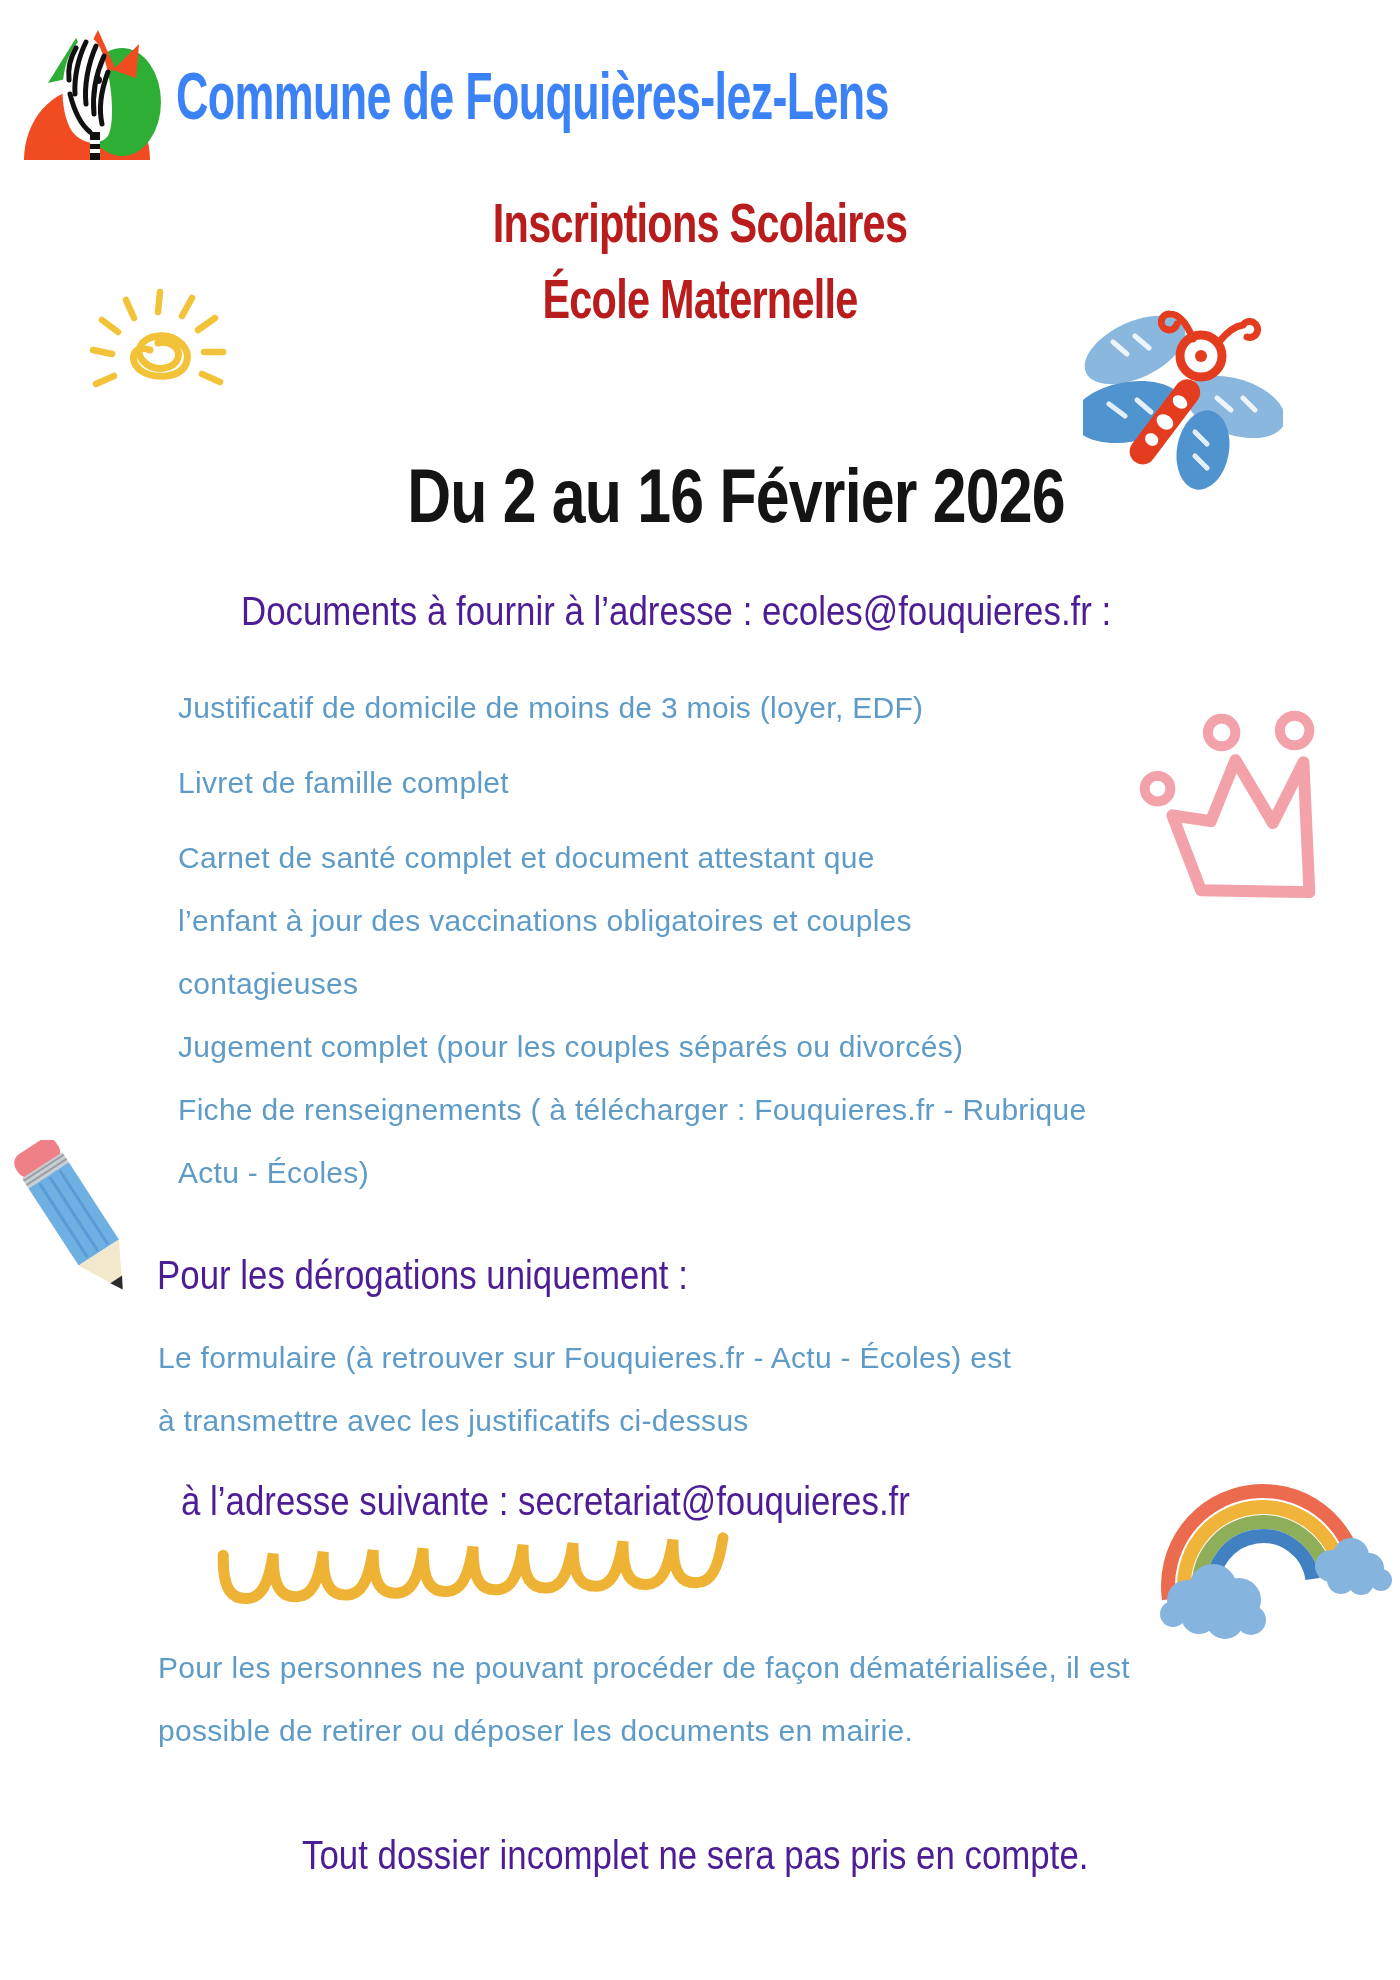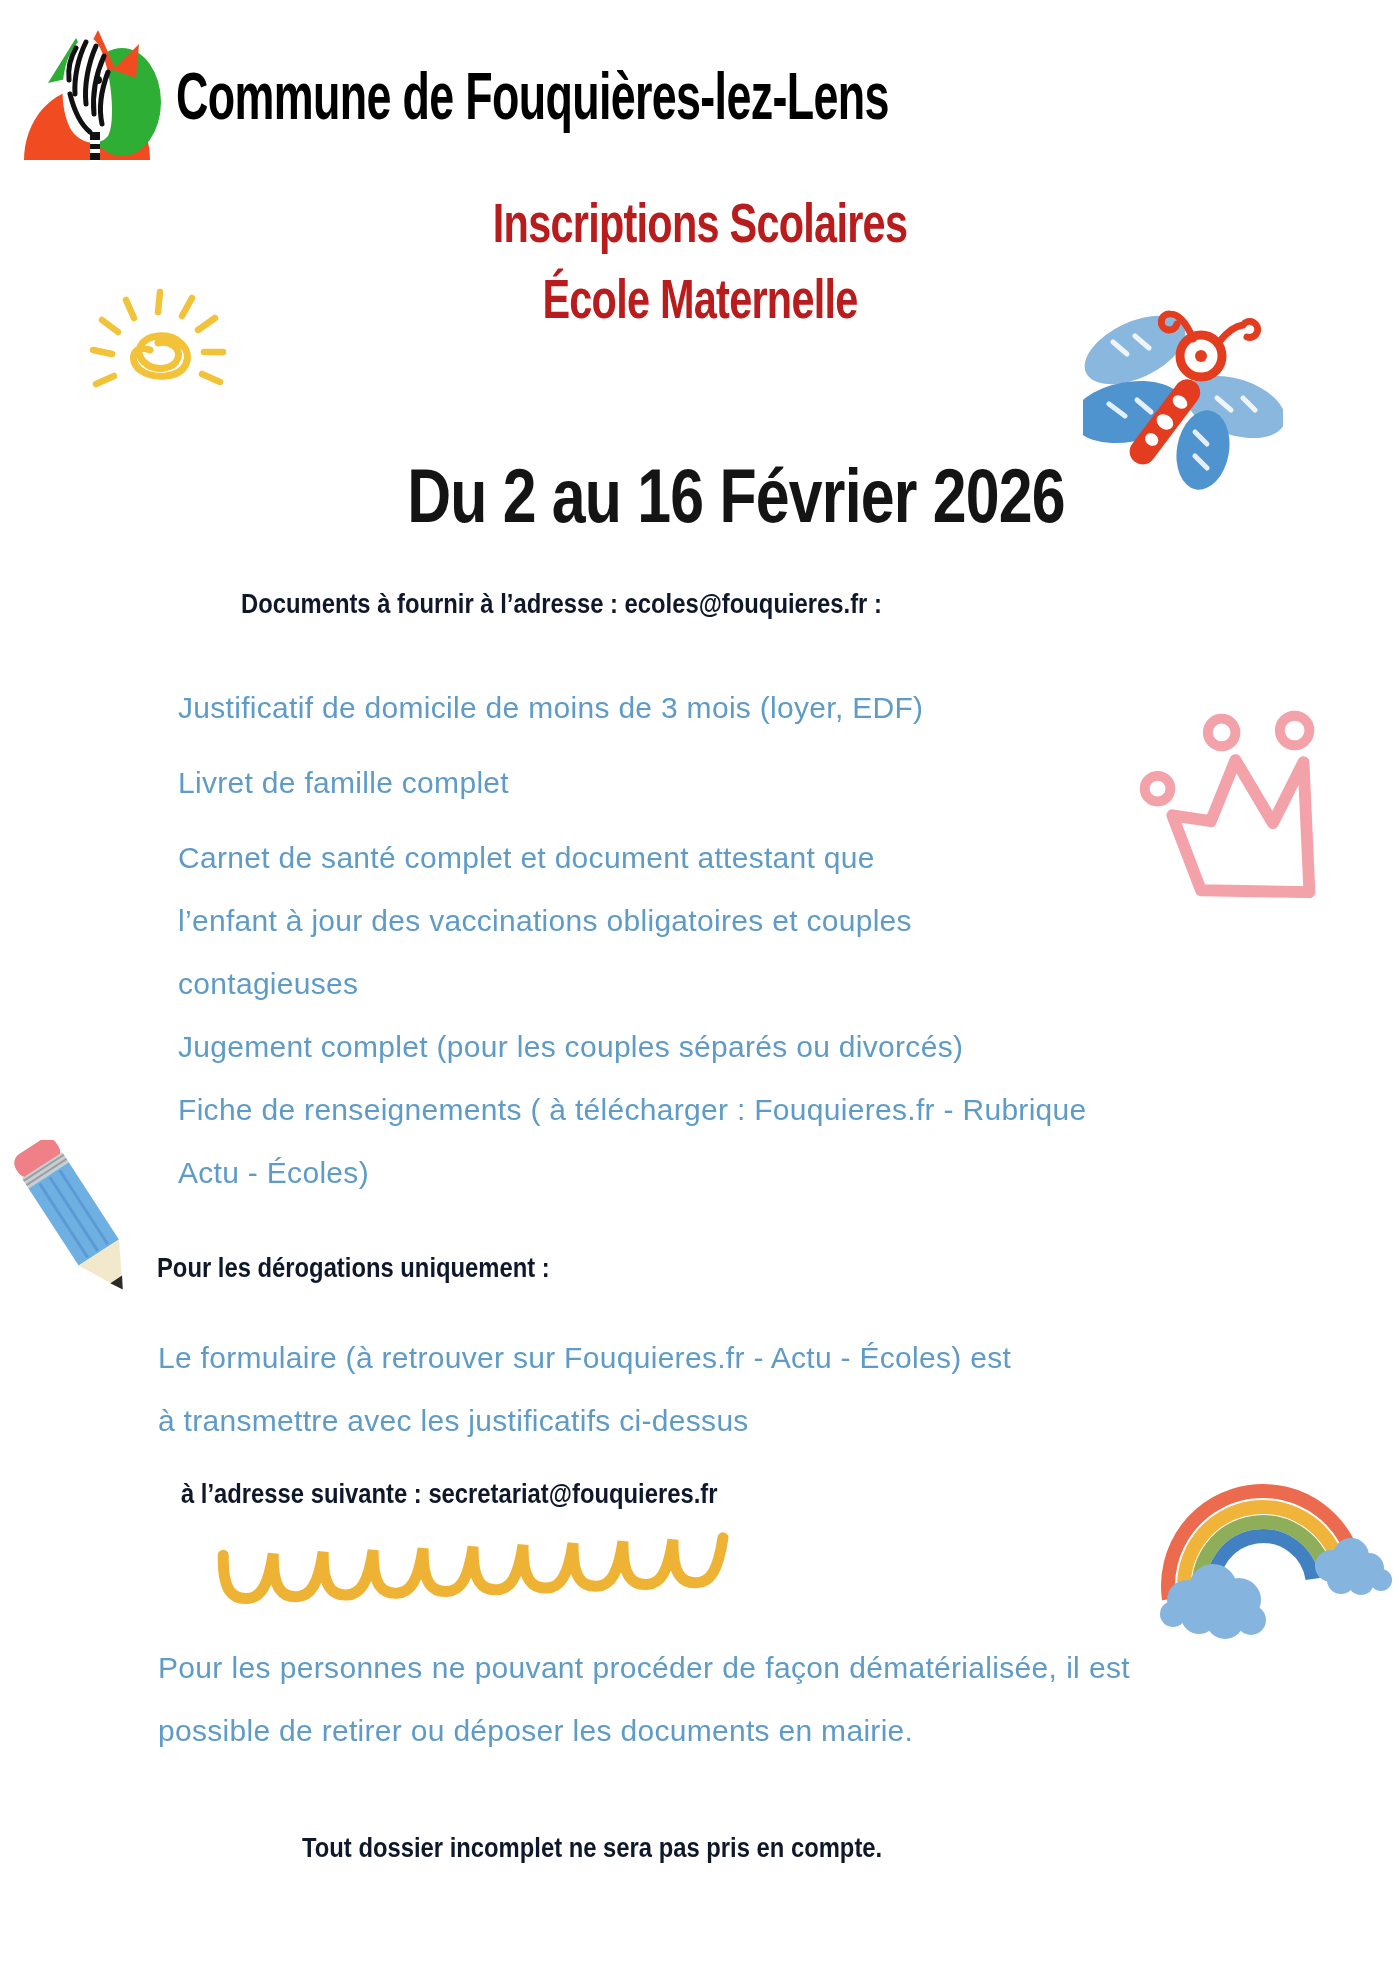--- a/index.html
+++ b/index.html
@@ -6,31 +6,31 @@
   .page{
     position:relative;width:1400px;height:1980px;background:#ffffff;
     font-family:"Liberation Sans","DejaVu Sans",sans-serif;overflow:hidden;
   }
   .abs{position:absolute;}
   .nowrap{white-space:nowrap;}
   .cxl{transform:scaleX(.85);transform-origin:0 50%;display:inline-block;}
 
   .title{
     left:176px;top:58px;width:1224px;
-    font-size:66px;font-weight:700;color:#000000;letter-spacing:-1px;
+    font-size:66px;font-weight:700;color:#3b82f6;letter-spacing:-1px;
   }
   .title .inner{transform:scaleX(.68);transform-origin:0 50%;display:inline-block;white-space:nowrap;}
 
   .center-band{left:0;width:1400px;text-align:center;}
   .red-h{font-size:56px;font-weight:700;color:#b91c1c;letter-spacing:-1px;white-space:nowrap;}
   .red-h .inner{transform:scaleX(.74);transform-origin:50% 50%;display:inline-block;}
   .date-h{font-size:76px;font-weight:700;color:#141414;letter-spacing:-1px;white-space:nowrap;}
   .date-h .inner{transform:scaleX(.80);transform-origin:50% 50%;display:inline-block;}
 
-  .orange{color:#0f172a;font-weight:700;font-size:28px;letter-spacing:0;}
+  .orange{color:#4c1d95;font-weight:400;font-size:41px;letter-spacing:0;}
   .blue{color:#5e9bc7;font-weight:400;font-size:30px;letter-spacing:.3px;}
   .blue-line{white-space:nowrap;line-height:63px;}
   .para-justify{
     left:158px;top:1636px;width:972px;line-height:63px;
     text-align:justify;text-align-last:left;
   }
   svg{display:block;}
 </style>
 </head>
 <body>

